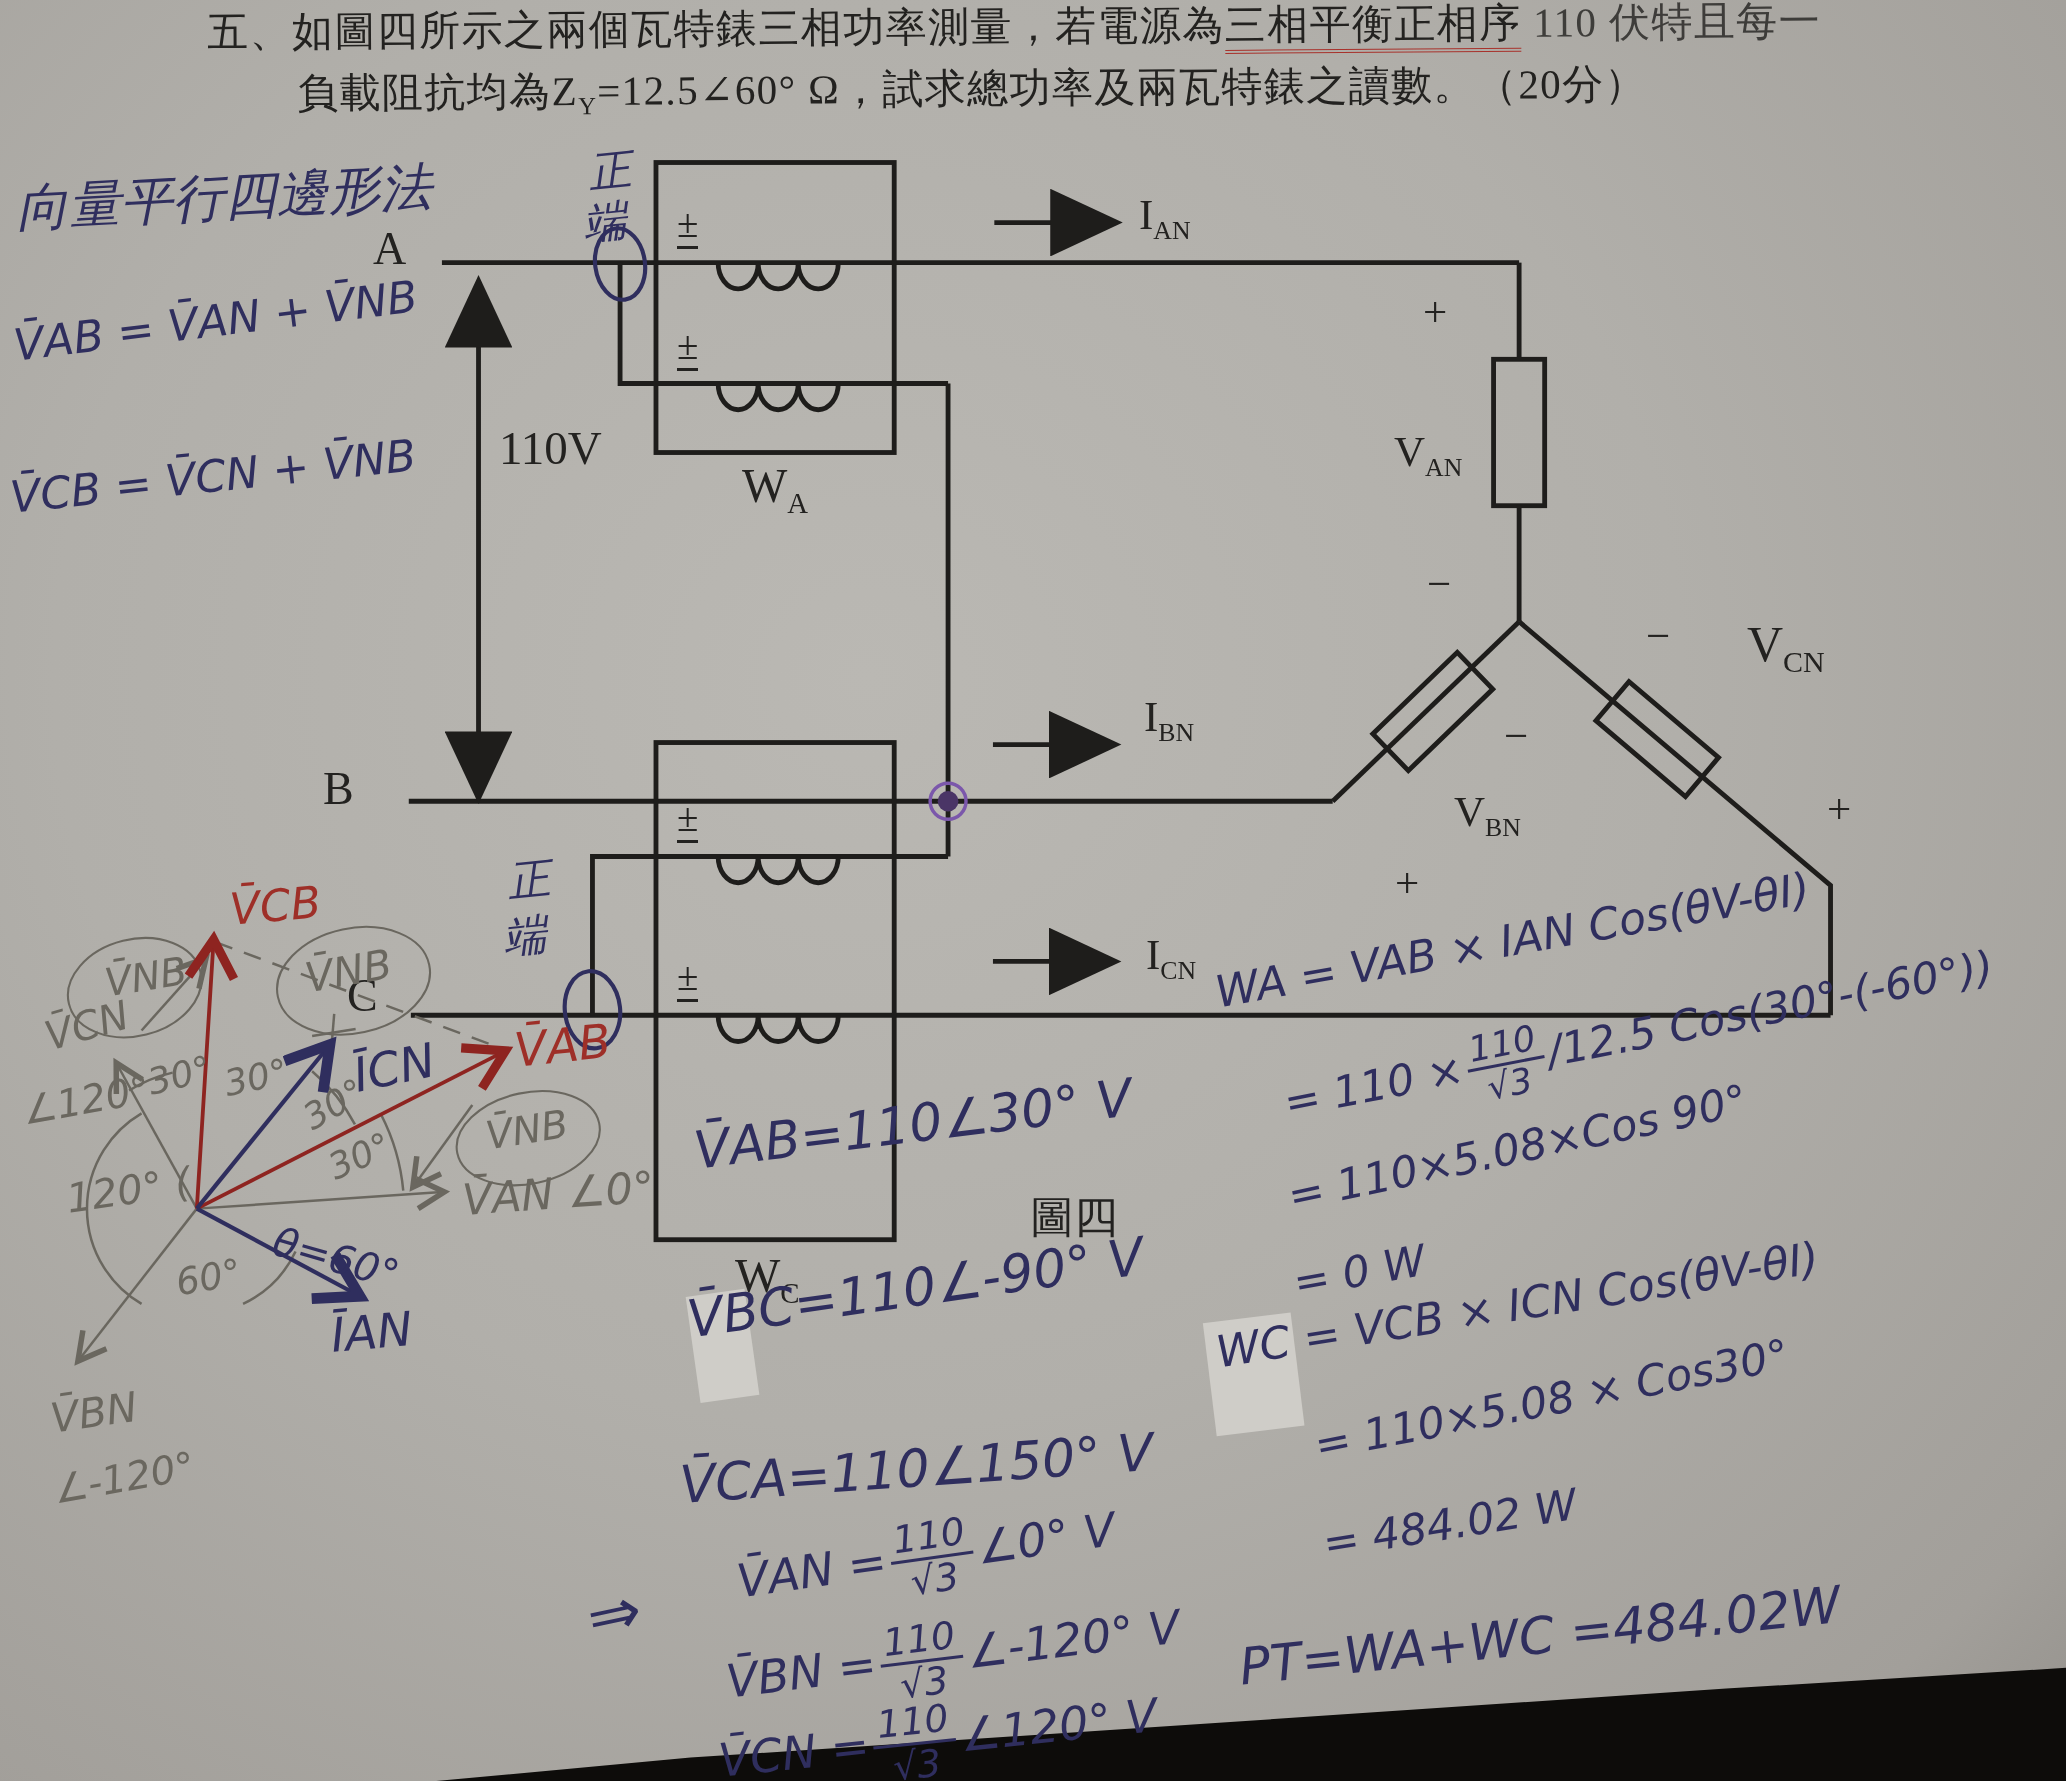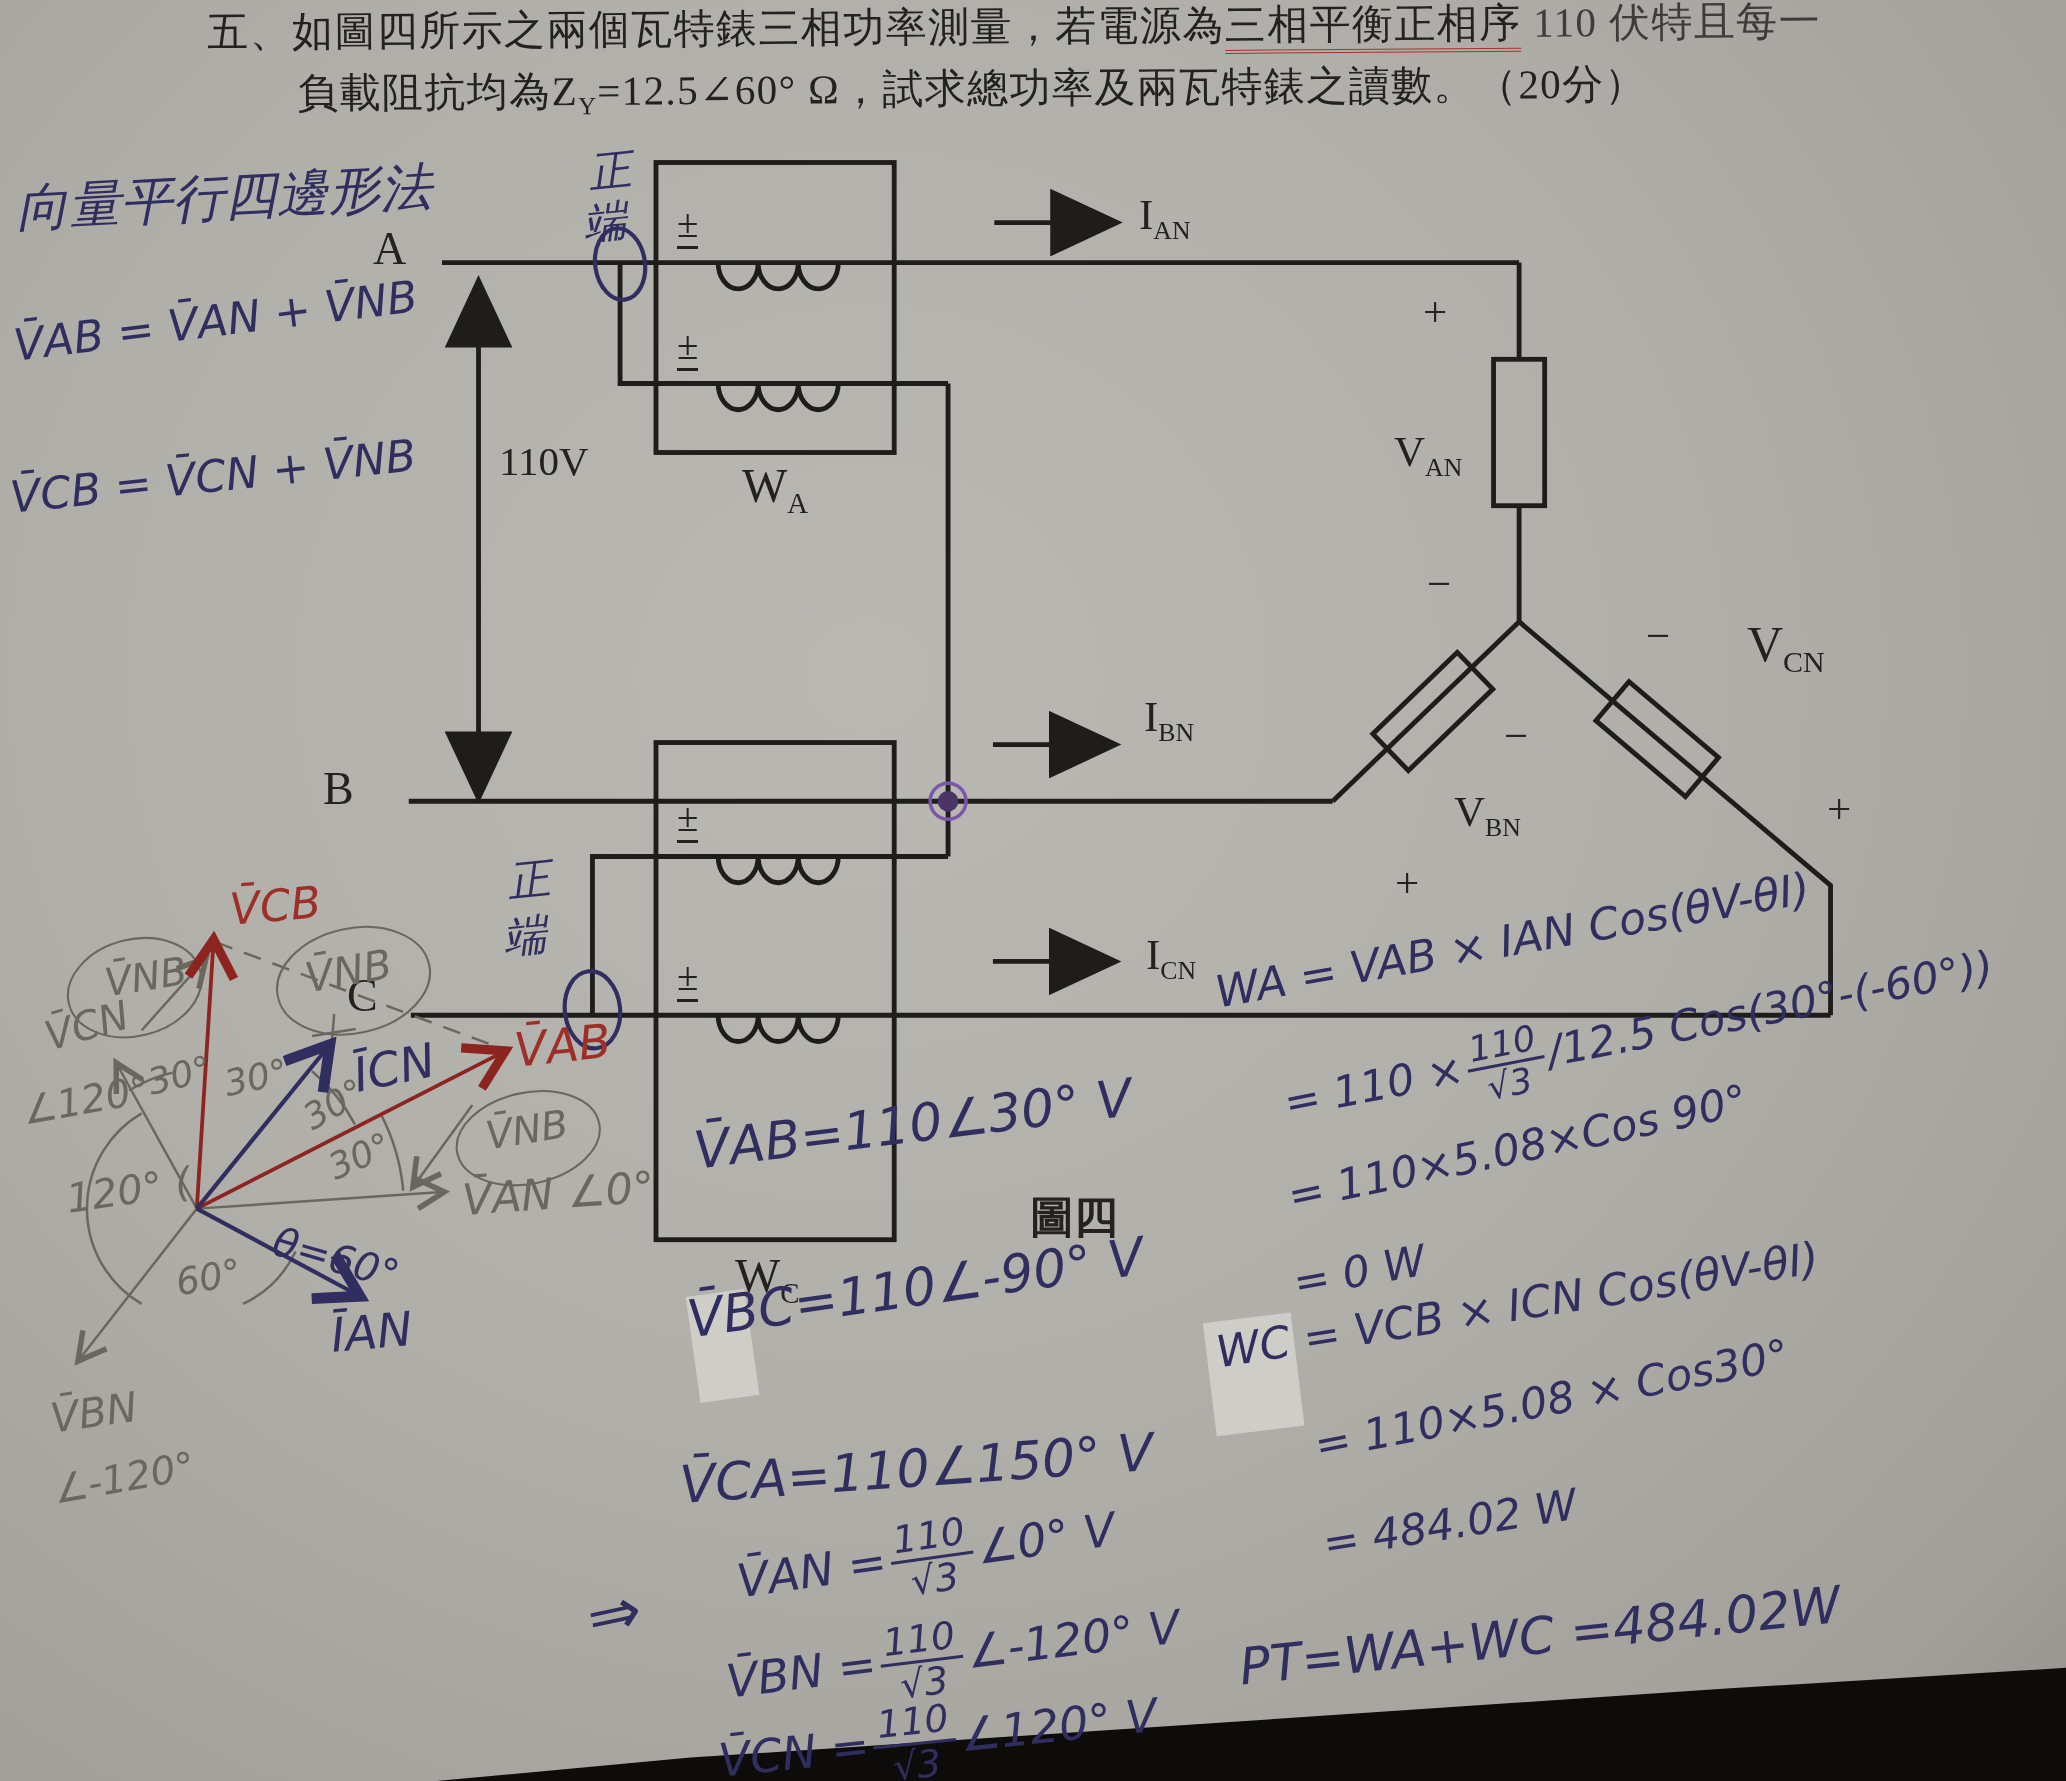--- a/index.html
+++ b/index.html
@@ -125,21 +125,21 @@
   <div class="lbl printed" style="left:207px;top:11px;font-size:41px;letter-spacing:1.4px;transform:rotate(-0.4deg)">
     <span>五、如圖四所示之兩個瓦特錶三相功率測量，若電源為</span><span class="title-underline">三相平衡正相序</span><span style="opacity:.8"> 110 伏特且每一</span>
   </div>
   <div class="lbl printed" style="left:297px;top:72px;font-size:41px;letter-spacing:1.4px;transform:rotate(-0.4deg)">
     <span>負載阻抗均為Z</span><sub class="ssub">Y</sub><span>=12.5∠60° Ω，試求總功率及兩瓦特錶之讀數。（20分）</span>
   </div>
 
   <div class="lbl printed" style="left:373px;top:225px;font-size:46px">A</div>
   <div class="lbl printed" style="left:323px;top:765px;font-size:46px">B</div>
   <div class="lbl printed" style="left:347px;top:972px;font-size:46px">C</div>
-  <div class="lbl printed" style="left:499px;top:440px;font-size:41px">110V</div>
+  <div class="lbl printed" style="left:499px;top:424px;font-size:47px">110V</div>
 
   <div class="lbl printed" style="left:742px;top:461px;font-size:48px"><span>W</span><sub class="ssub">A</sub></div>
   <div class="lbl printed" style="left:735px;top:1251px;font-size:48px"><span>W</span><sub class="ssub">C</sub></div>
 
   <div class="lbl printed" style="left:1139px;top:192px;font-size:43px"><span>I</span><sub class="ssub">AN</sub></div>
   <div class="lbl printed" style="left:1144px;top:694px;font-size:43px"><span>I</span><sub class="ssub">BN</sub></div>
   <div class="lbl printed" style="left:1146px;top:932px;font-size:43px"><span>I</span><sub class="ssub">CN</sub></div>
 
   <div class="lbl printed" style="left:1394px;top:429px;font-size:43px"><span>V</span><sub class="ssub">AN</sub></div>
   <div class="lbl printed" style="left:1454px;top:789px;font-size:43px"><span>V</span><sub class="ssub">BN</sub></div>
@@ -150,21 +150,21 @@
   <div class="lbl printed" style="left:677px;top:798px;font-size:39px"><span class="pm">±</span></div>
   <div class="lbl printed" style="left:677px;top:957px;font-size:39px"><span class="pm">±</span></div>
 
   <div class="lbl printed" style="left:1423px;top:289px;font-size:43px">+</div>
   <div class="lbl printed" style="left:1427px;top:561px;font-size:43px">−</div>
   <div class="lbl printed" style="left:1504px;top:713px;font-size:43px">−</div>
   <div class="lbl printed" style="left:1395px;top:860px;font-size:43px">+</div>
   <div class="lbl printed" style="left:1646px;top:613px;font-size:43px">−</div>
   <div class="lbl printed" style="left:1827px;top:786px;font-size:43px">+</div>
 
-  <div class="lbl printed" style="left:1030px;top:1195px;font-size:44px;font-weight:bold">圖四</div>
+  <div class="lbl printed" style="left:1030px;top:1195px;font-size:44px;font-weight:normal">圖四</div>
 
   <div class="lbl hw" style="left:15px;top:181px;font-size:52px;transform:rotate(-3deg)">向量平行四邊形法</div>
   <div class="lbl hw" style="left:11px;top:323px;font-size:44px;transform:rotate(-7deg)">V̄AB = V̄AN + V̄NB</div>
   <div class="lbl hw" style="left:8.3px;top:475px;font-size:44px;transform:rotate(-6deg)">V̄CB = V̄CN + V̄NB</div>
 
   <div class="lbl hw" style="left:586px;top:151px;font-size:43px;transform:rotate(-6deg)">正</div>
   <div class="lbl hw" style="left:581px;top:202px;font-size:43px;transform:rotate(-6deg)">端</div>
   <div class="lbl hw" style="left:505px;top:860px;font-size:43px;transform:rotate(-6deg)">正</div>
   <div class="lbl hw" style="left:501px;top:916px;font-size:43px;transform:rotate(-6deg)">端</div>
 

